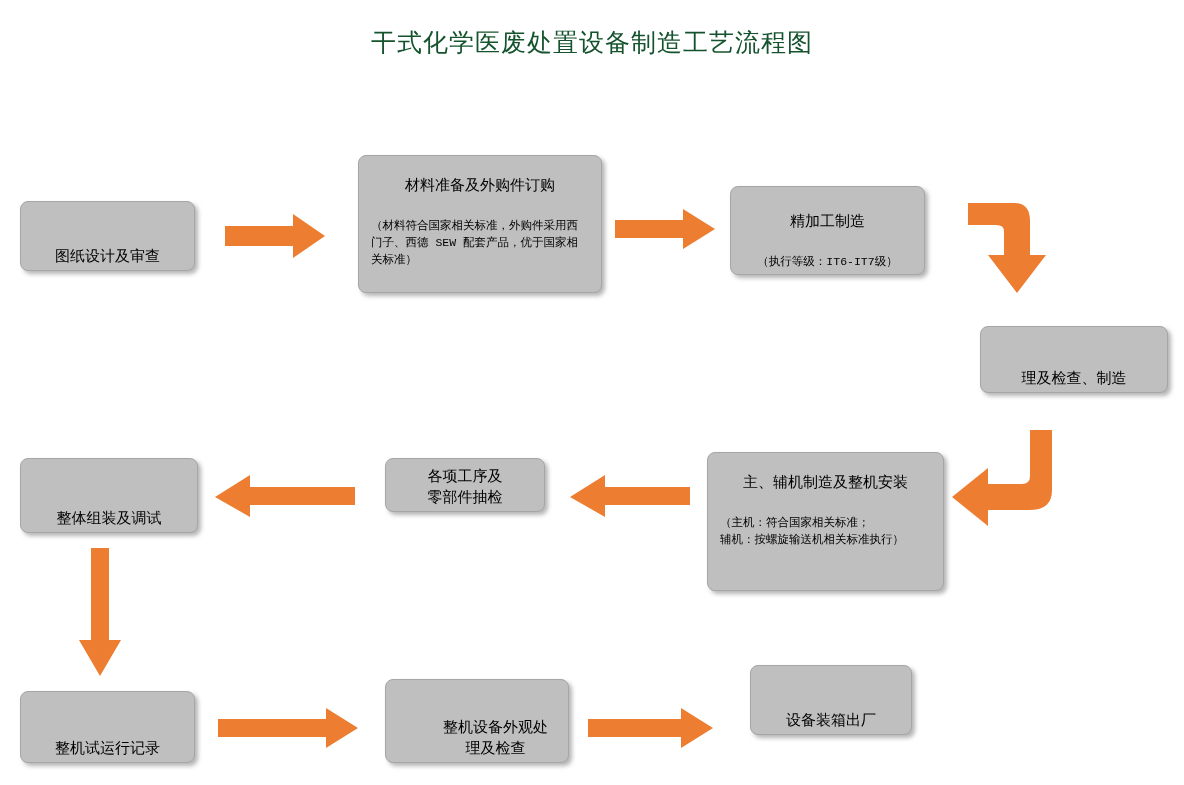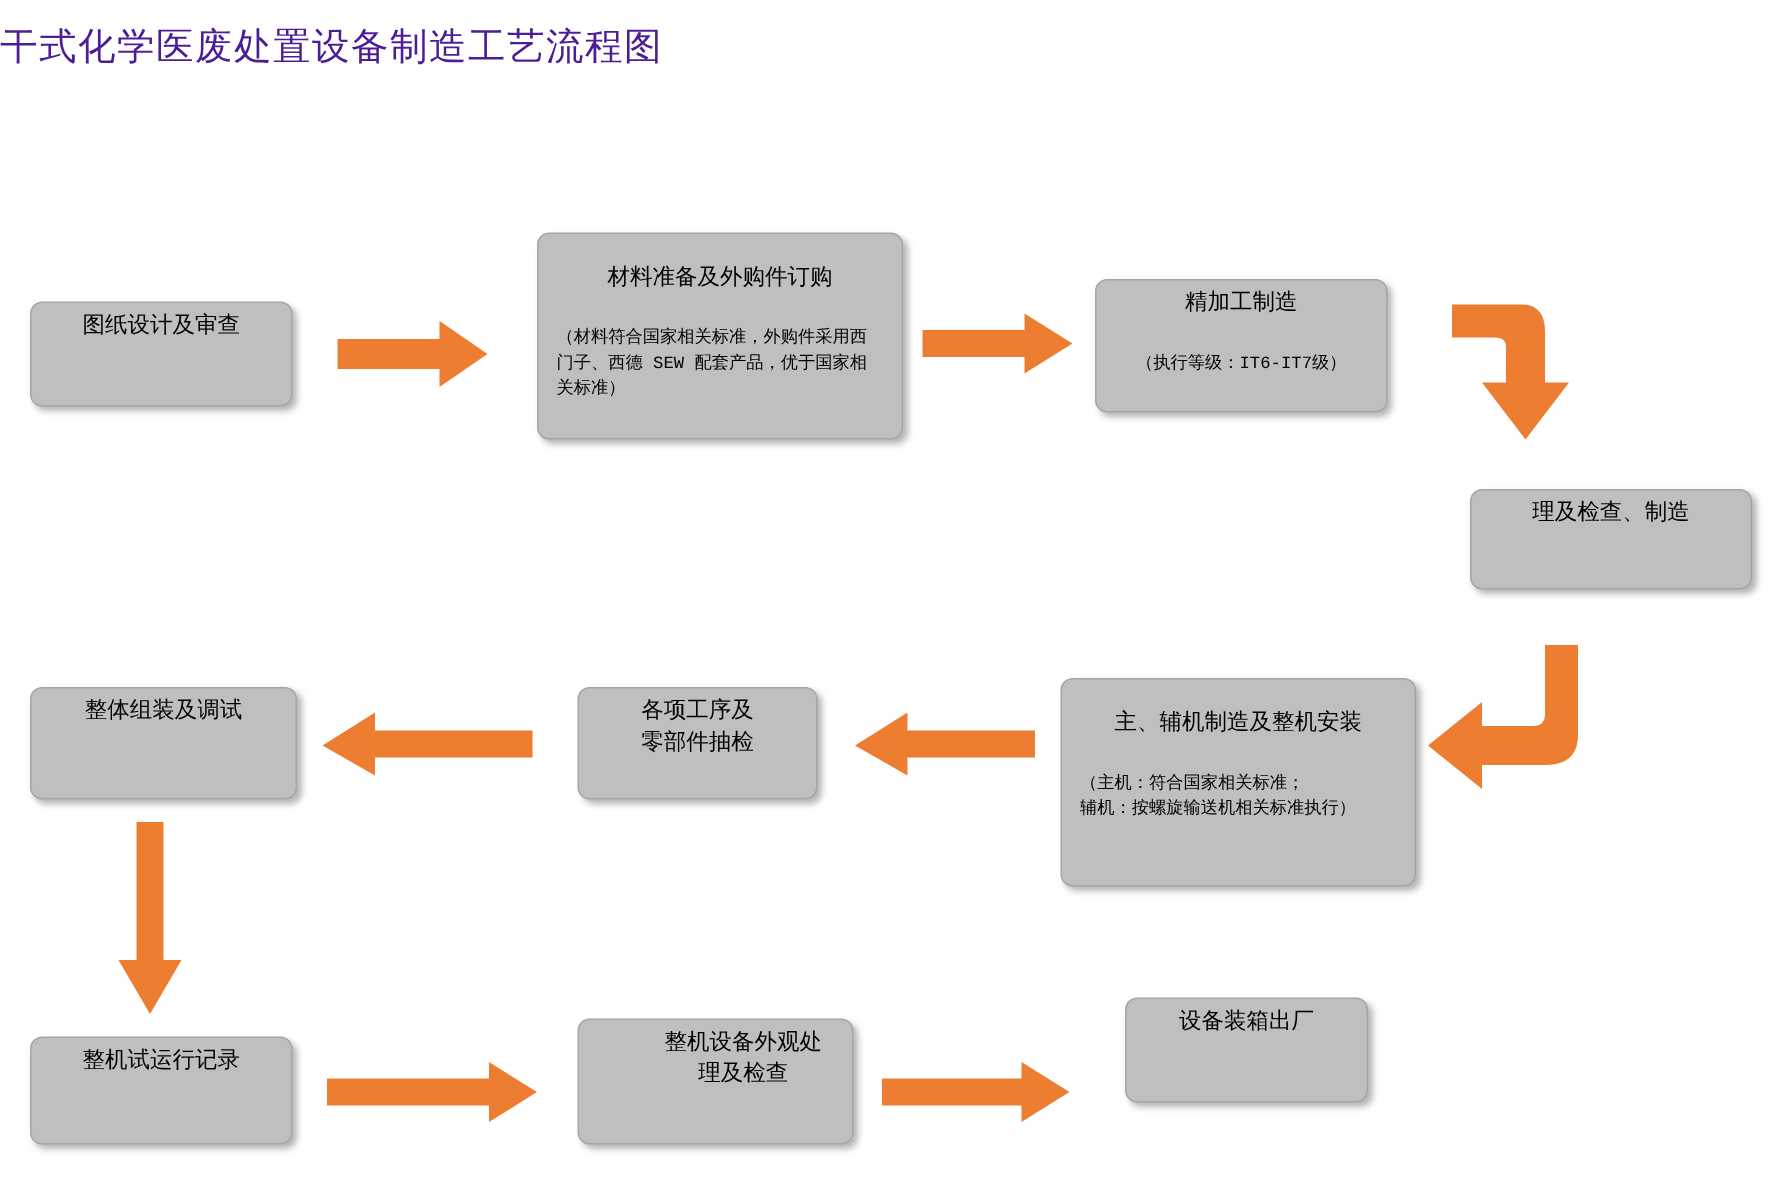--- a/index.html
+++ b/index.html
@@ -13,39 +13,39 @@
   #canvas {
     position: relative;
     width: 1184px;
     height: 785px;
     overflow: hidden;
     background: #ffffff;
   }
   .title {
     position: absolute;
     left: 0;
-    top: 14px;
+    top: 26px;
     width: 1184px;
-    text-align: left;
+    text-align: center;
     font-size: 25px;
-    color: #4c1d95;
+    color: #14532d;
     letter-spacing: 1px;
     font-family: "Liberation Sans", sans-serif;
   }
   .node {
     position: absolute;
     box-sizing: border-box;
     background: #bfbfbf;
     border: 1px solid #a6a6a6;
     border-radius: 8px;
     box-shadow: 3px 3px 4px rgba(120,120,120,0.55);
     display: flex;
     flex-direction: column;
     align-items: center;
-    justify-content: flex-start;
+    justify-content: flex-end;
     color: #000000;
     text-align: center;
     padding: 4px 6px;
   }
   .node .main {
     font-size: 15px;
     line-height: 21px;
     white-space: pre-line;
   }
   .node .sub {
@@ -93,21 +93,21 @@
   <div class="node" style="left:980px; top:326px; width:188px; height:67px;">
     <div class="main">理及检查、制造</div>
   </div>
 
   <div class="node" style="left:707px; top:452px; width:237px; height:139px; justify-content:flex-start; padding-top:18px;">
     <div class="main">主、辅机制造及整机安装</div>
     <div class="sub wide">（主机：符合国家相关标准；
 辅机：按螺旋输送机相关标准执行）</div>
   </div>
 
-  <div class="node" style="left:385px; top:458px; width:160px; height:75px;">
+  <div class="node" style="left:385px; top:458px; width:160px; height:54px;">
     <div class="main">各项工序及
 零部件抽检</div>
   </div>
 
   <div class="node" style="left:20px; top:691px; width:175px; height:72px;">
     <div class="main">整机试运行记录</div>
   </div>
 
   <div class="node" style="left:20px; top:458px; width:178px; height:75px;">
     <div class="main">整体组装及调试</div>

